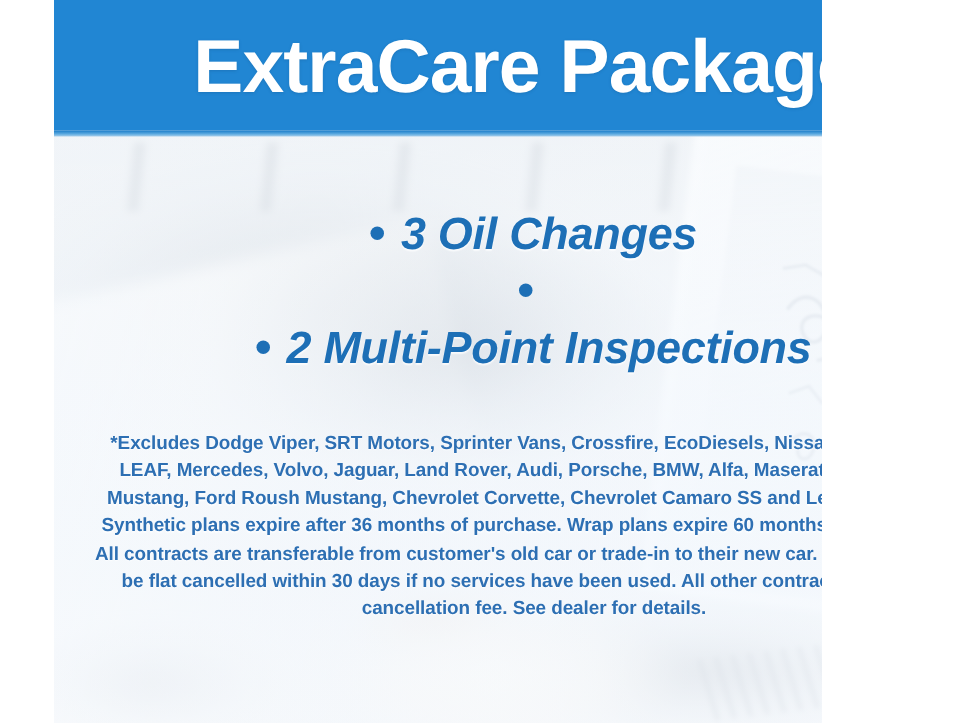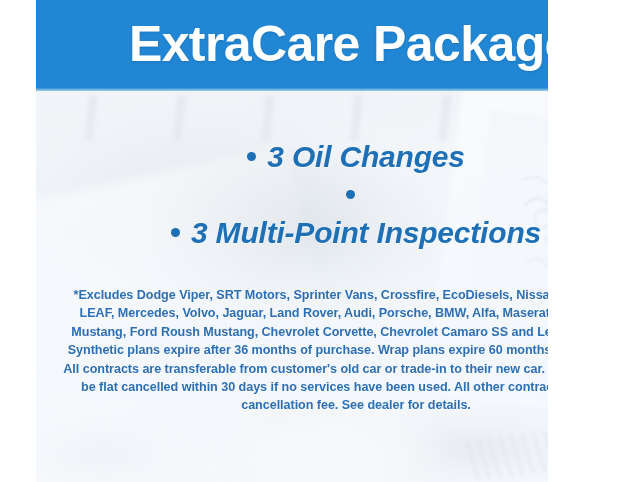--- a/index.html
+++ b/index.html
@@ -328,20 +328,20 @@
   <div class="header-banner"></div>
   <div class="header-underline"></div>
   <div class="header-title">
     <span>ExtraCare Package</span>
       <span class="sup">*</span>
   </div>
 
   <div class="bullets">
     <span class="bullet-line"><span class="dot"></span><span>3 Oil Changes</span></span>
     <span class="bullet-line"><span class="dot"></span></span>
-    <span class="bullet-line"><span class="dot"></span><span>3 Multi-Point Inspections</span></span>
+    <span class="bullet-line"><span class="dot"></span><span>2 Multi-Point Inspections</span></span>
   </div>
 
   <div class="disclaimer">
     <p>*Excludes Dodge Viper, SRT Motors, Sprinter Vans, Crossfire, EcoDiesels, Nissan GT-R, Nissan LEAF, Mercedes, Volvo, Jaguar, Land Rover, Audi, Porsche, BMW, Alfa, Maserati, Ford Shelby Mustang, Ford Roush Mustang, Chevrolet Corvette, Chevrolet Camaro SS and Lexus 8-Cylinder. Synthetic plans expire after 36 months of purchase. Wrap plans expire 60 months after purchase. All contracts are transferable from customer's old car or trade-in to their new car. All contracts can be flat cancelled within 30 days if no services have been used. All other contracts have a $25 cancellation fee. See dealer for details.</p>
   </div>
 
 </div>
 
 </body></html>

